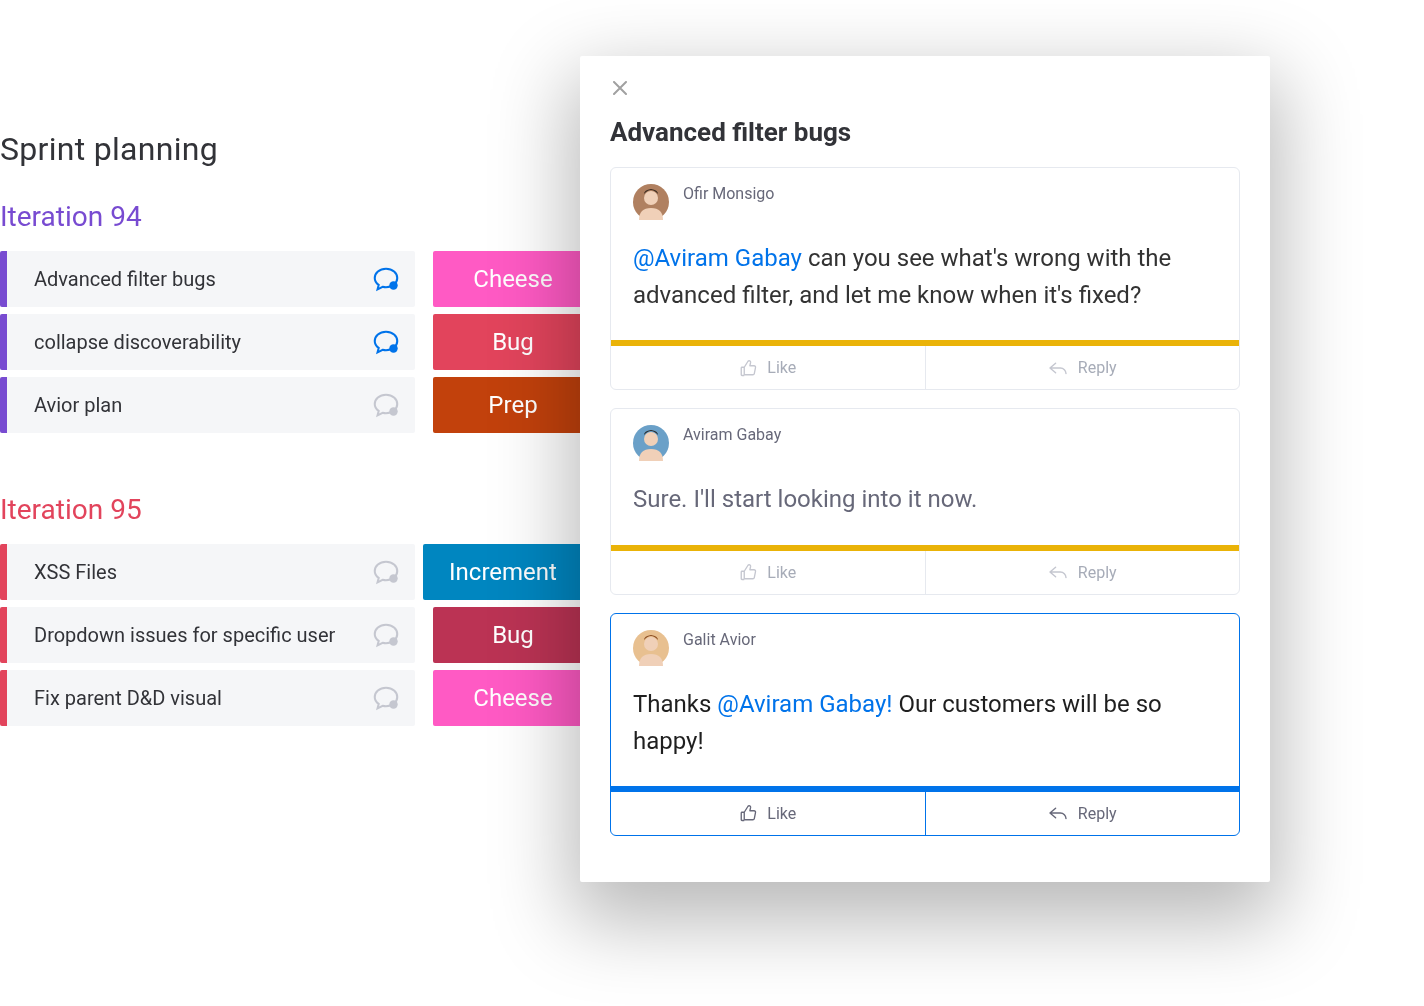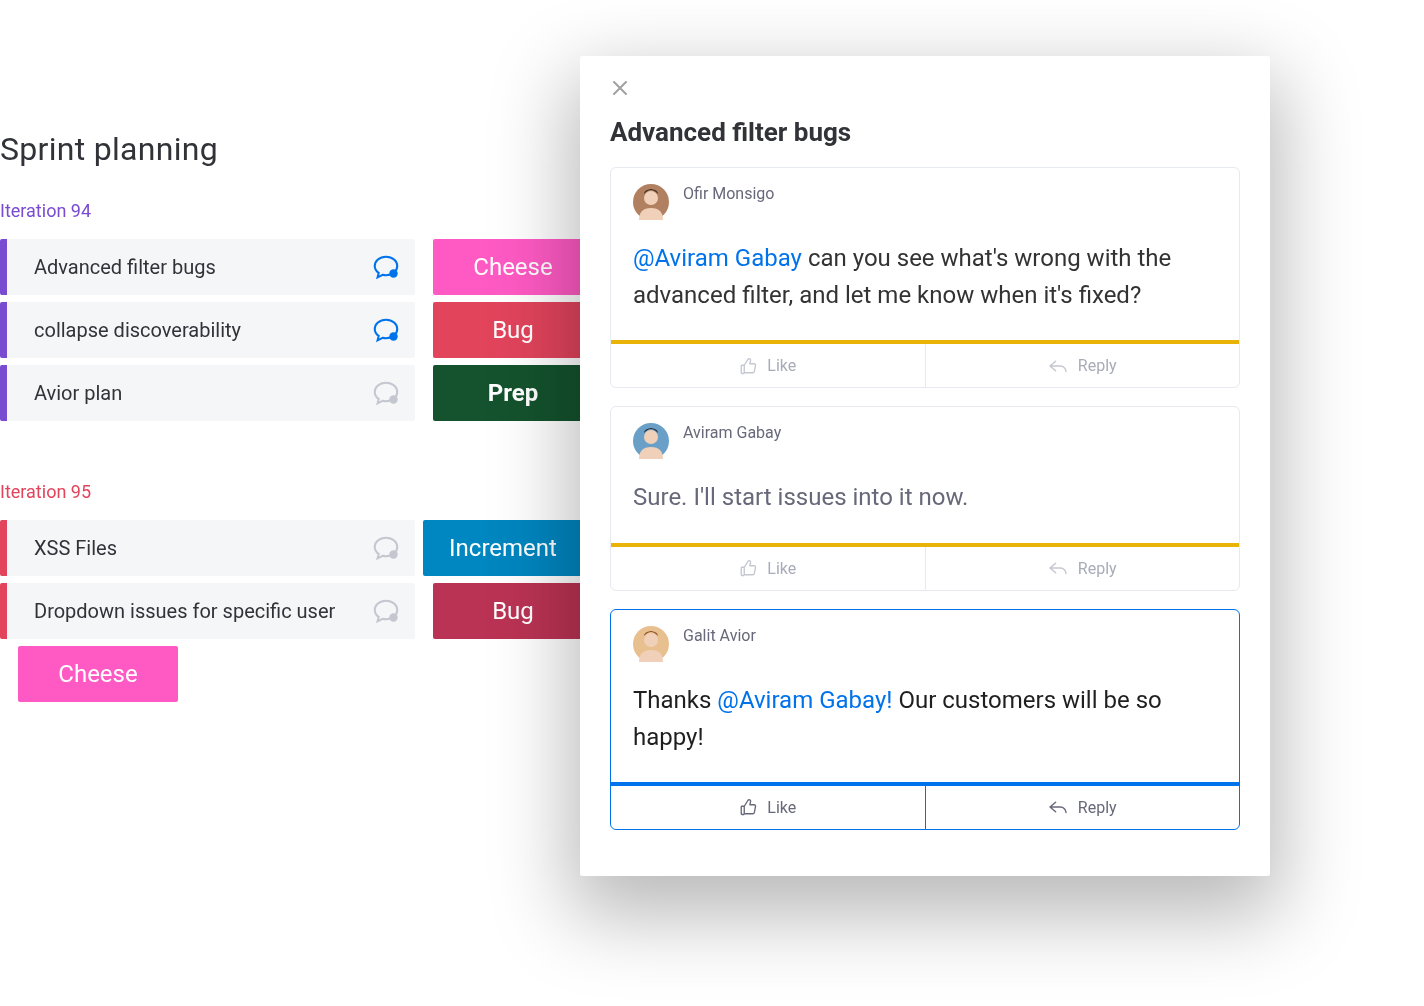--- a/index.html
+++ b/index.html
@@ -23,21 +23,21 @@
     font-size: 32px;
     font-weight: 400;
     color: #323338;
     margin-bottom: 32px;
     letter-spacing: 0.3px;
   }
   .group {
     margin-bottom: 60px;
   }
   .group-title {
-    font-size: 18px;
+    font-size: 28px;
     font-weight: 400;
     margin-bottom: 18px;
   }
   .group-purple .group-title { color: #784BD1; }
   .group-red    .group-title { color: #E2445C; }
 
   .row {
     display: flex;
     align-items: stretch;
     margin-bottom: 7px;
@@ -84,21 +84,21 @@
     margin-left: 18px;
     display: flex;
     align-items: center;
     justify-content: center;
     color: #fff;
     font-size: 24px;
     border-radius: 2px;
   }
   .tag-cheese    { background: #FF5AC4; }
   .tag-bug       { background: #E2445C; }
-  .tag-prep      { background: #14532d; font-weight: bold; }
+  .tag-prep      { background: #c2410c; }
   .tag-increment { background: #0086C0; margin-left: 8px; }
   .tag-bug2      { background: #BB3354; }
 
   
   .panel {
     position: absolute;
     top: 56px;
     left: 580px;
     width: 690px;
     background: #ffffff;
@@ -154,21 +154,21 @@
     font-size: 24px;
     color: #333;
     line-height: 1.55;
   }
   .comment-body.muted { color: #676879; }
   .comment-body.strong { color: #1f1f1f; }
   .mention { color: #0073ea; }
 
   .comment-actions {
     display: flex;
-    border-top: 4px solid #eab308;
+    border-top: 6px solid #eab308;
   }
   .comment.active .comment-actions { border-top-color: #0073ea; }
   .action-btn {
     flex: 1;
     padding: 12px 0;
     text-align: center;
     font-size: 16px;
     color: #a7acb8;
     display: flex;
     align-items: center;
@@ -253,20 +253,29 @@
             <span class="chat-icon">
               <svg width="30" height="30" viewBox="0 0 32 32">
     <path d="M16 5 C9 5 4 9.5 4 15 C4 18 5.6 20.6 8.2 22.3 L7 27 L12.4 24.3 C13.5 24.6 14.7 24.8 16 24.8 C23 24.8 28 20.3 28 15 C28 9.5 23 5 16 5 Z" fill="none" stroke="#c5c7d0" stroke-width="2.2"></path>
     <circle cx="24" cy="23" r="4.5" fill="#c5c7d0"></circle>
   </svg>
             </span>
           </div>
           <div class="row-tag tag-bug2">Bug</div>
         </div>
         <div class="row">
+          <div class="row-main">
+            <span class="row-label">Fix parent D&amp;D visual</span>
+            <span class="chat-icon">
+              <svg width="30" height="30" viewBox="0 0 32 32">
+    <path d="M16 5 C9 5 4 9.5 4 15 C4 18 5.6 20.6 8.2 22.3 L7 27 L12.4 24.3 C13.5 24.6 14.7 24.8 16 24.8 C23 24.8 28 20.3 28 15 C28 9.5 23 5 16 5 Z" fill="none" stroke="#c5c7d0" stroke-width="2.2"></path>
+    <circle cx="24" cy="23" r="4.5" fill="#c5c7d0"></circle>
+  </svg>
+            </span>
+          </div>
           <div class="row-tag tag-cheese">Cheese</div>
         </div>
       </div>
     </div>
 </div>
 
 <div class="panel">
   <span class="panel-close">
     <svg width="14" height="14" viewBox="0 0 14 14">
         <path d="M1 1 L13 13 M13 1 L1 13" stroke="#a1a1a1" stroke-width="2" stroke-linecap="round"></path>
@@ -307,21 +316,21 @@
           <span class="avatar">
             <svg viewBox="0 0 36 36">
     <circle cx="18" cy="18" r="18" fill="#6aa0c8"></circle>
     <circle cx="18" cy="14" r="7" fill="#f0d0b8"></circle>
     <path d="M11 10 Q18 2 25 10 Q25 6 18 5 Q11 6 11 10 Z" fill="#2a2a2a"></path>
     <path d="M6 36 Q6 24 18 24 Q30 24 30 36 Z" fill="#f0d0b8"></path>
   </svg>
           </span>
           <span class="comment-author">Aviram Gabay</span>
         </div>
-        <div class="comment-body muted"><span>Sure. I'll start issues into it now.</span></div>
+        <div class="comment-body muted"><span>Sure. I'll start looking into it now.</span></div>
         <div class="comment-actions">
           <div class="action-btn">
             <svg class="icon-svg" width="18" height="18" viewBox="0 0 24 24">
     <path d="M7 22 H4 a1 1 0 0 1 -1 -1 V12 a1 1 0 0 1 1 -1 H7 M7 11 V22 M7 11 L12 3 a2 2 0 0 1 3.5 1.5 L14.5 9 H20 a2 2 0 0 1 2 2.4 l-1.6 8 a2 2 0 0 1 -2 1.6 H7" fill="none" stroke="#c5c7d0" stroke-width="1.8" stroke-linejoin="round"></path>
   </svg>
             <span>Like</span>
           </div>
           <div class="action-btn">
             <svg class="icon-svg" width="20" height="16" viewBox="0 0 24 20">
     <path d="M9 4 L2 10 L9 16 M2 10 H15 a7 7 0 0 1 7 7" fill="none" stroke="#c5c7d0" stroke-width="1.8" stroke-linecap="round" stroke-linejoin="round"></path>

